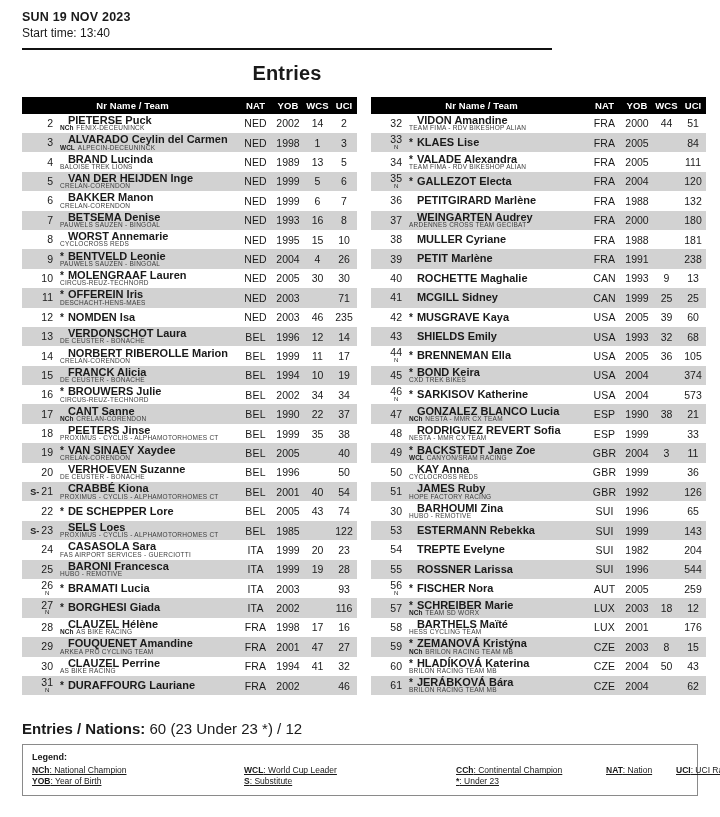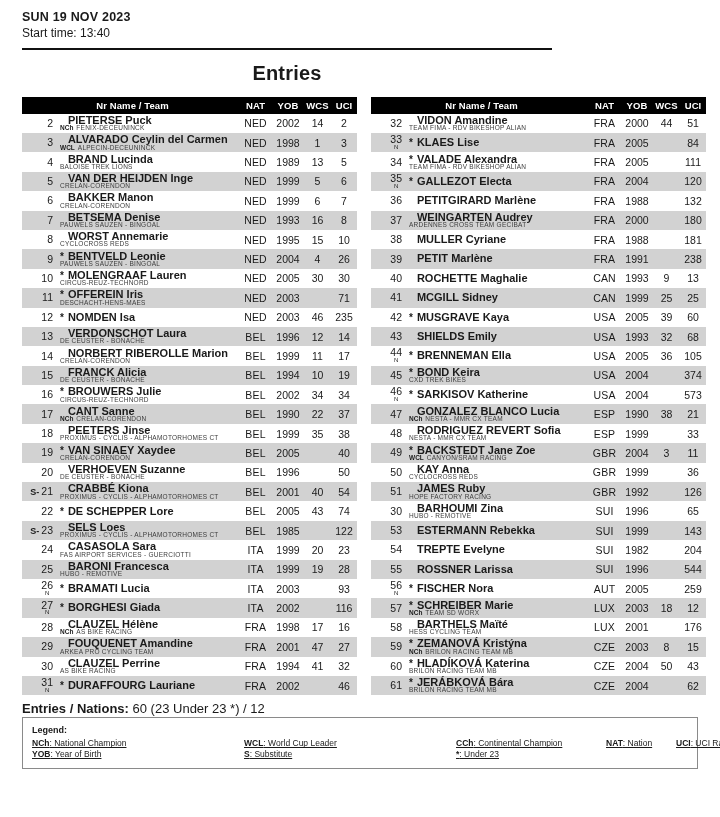--- a/index.html
+++ b/index.html
@@ -168,27 +168,27 @@
     white-space: nowrap;
   }
   td.ctr {
     text-align: center;
     font-size: 10.5px;
   }
   td.nat { letter-spacing: .2px; }
 
   
   .entries-total {
-    margin-top: 6px;
-    font-size: 13px;
+    margin-top: 25px;
+    font-size: 15px;
   }
   .entries-total b { font-weight: bold; }
 
   .legend {
-    margin-top: 1px;
+    margin-top: 7px;
     border: 1px solid #8a8a8a;
     padding: 7px 9px 9px 9px;
     font-size: 8.5px;
     width: 676px;
   }
   .legend-title {
     font-weight: bold;
     font-size: 9px;
     margin-bottom: 3px;
   }

